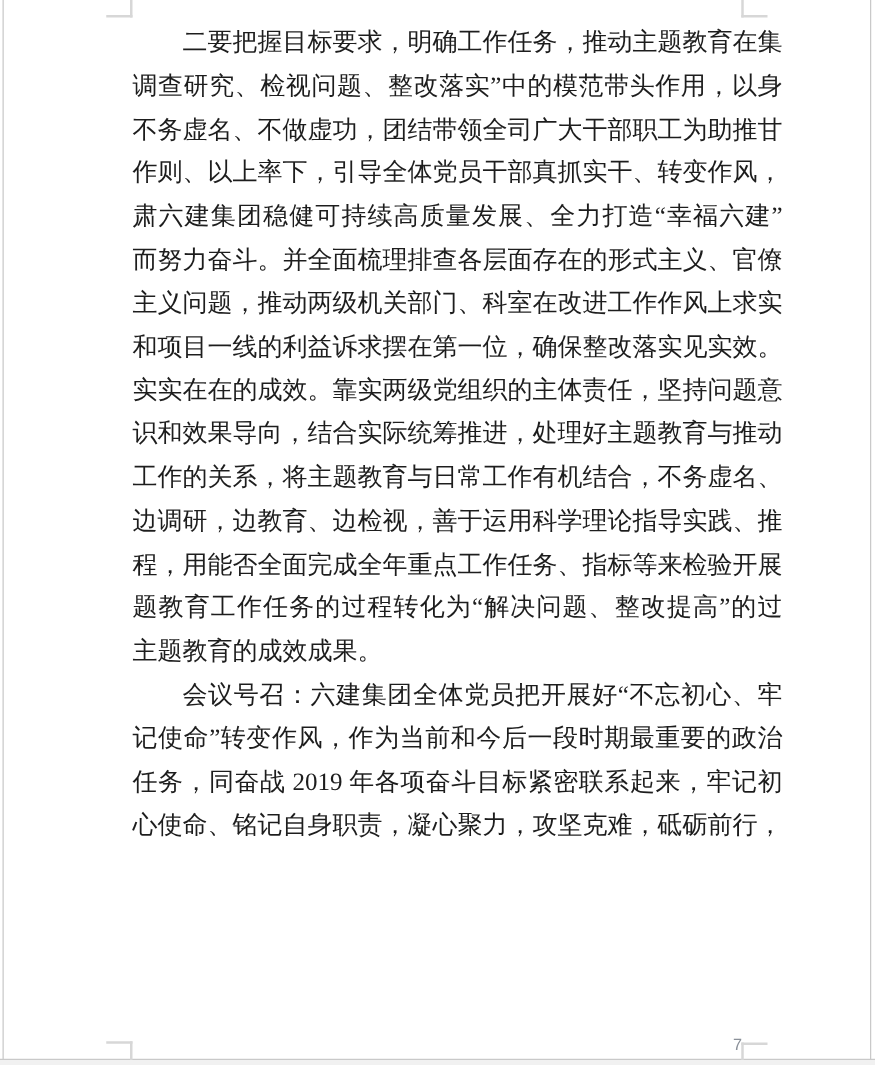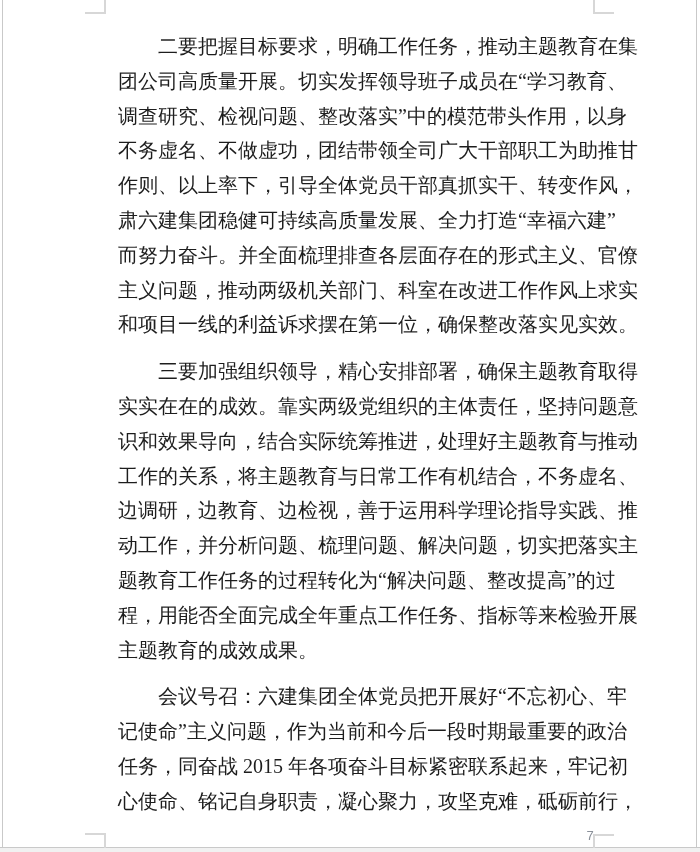--- a/index.html
+++ b/index.html
@@ -34,21 +34,21 @@
   
   #text-block {
     position: absolute;
     left: 106px;
     top: 17px;
     width: 520px;
     color: #1d1d1d;
     font-size: 20px;
     letter-spacing: 0px;
   }
-  .para { margin: 12px; }
+  .para { margin: 0; }
   .line {
     height: 34.8px;
     line-height: 34.8px;
     text-align: justify;
     text-align-last: justify;
     white-space: nowrap;
   }
   .line.first { text-indent: 40px; }
   .line.para-end { text-align-last: left; }
 
@@ -80,43 +80,40 @@
   <div class="mark" style="left:593px; top:0;     width:2px;  height:14px;"></div>
   <div class="mark" style="left:593px; top:12px;  width:21px; height:2px;"></div>
   <div class="mark" style="left:85px;  top:833px; width:21px; height:2px;"></div>
   <div class="mark" style="left:104px; top:833px; width:2px;  height:15px;"></div>
   <div class="mark" style="left:593px; top:834px; width:21px; height:2px;"></div>
   <div class="mark" style="left:593px; top:834px; width:2px;  height:14px;"></div>
 
   <div id="text-block">
       <div class="para">
         <div class="line first">二要把握目标要求，明确工作任务，推动主题教育在集</div>
-        <div class="line">团公司高质量开展。切实发挥领导班子成员在“学习教育、</div>
         <div class="line">调查研究、检视问题、整改落实”中的模范带头作用，以身</div>
         <div class="line">不务虚名、不做虚功，团结带领全司广大干部职工为助推甘</div>
         <div class="line">作则、以上率下，引导全体党员干部真抓实干、转变作风，</div>
         <div class="line">肃六建集团稳健可持续高质量发展、全力打造“幸福六建”</div>
         <div class="line">而努力奋斗。并全面梳理排查各层面存在的形式主义、官僚</div>
         <div class="line">主义问题，推动两级机关部门、科室在改进工作作风上求实</div>
         <div class="line para-end">和项目一线的利益诉求摆在第一位，确保整改落实见实效。</div>
       </div>
       <div class="para">
-        <div class="line first">三要加强组织领导，精心安排部署，确保主题教育取得</div>
         <div class="line">实实在在的成效。靠实两级党组织的主体责任，坚持问题意</div>
         <div class="line">识和效果导向，结合实际统筹推进，处理好主题教育与推动</div>
         <div class="line">工作的关系，将主题教育与日常工作有机结合，不务虚名、</div>
         <div class="line">边调研，边教育、边检视，善于运用科学理论指导实践、推</div>
-        <div class="line">动工作，并分析问题、梳理问题、解决问题，切实把落实主</div>
+        <div class="line">程，用能否全面完成全年重点工作任务、指标等来检验开展</div>
         <div class="line">题教育工作任务的过程转化为“解决问题、整改提高”的过</div>
-        <div class="line">程，用能否全面完成全年重点工作任务、指标等来检验开展</div>
         <div class="line para-end">主题教育的成效成果。</div>
       </div>
       <div class="para">
         <div class="line first">会议号召：六建集团全体党员把开展好“不忘初心、牢</div>
-        <div class="line">记使命”主义问题，作为当前和今后一段时期最重要的政治</div>
-        <div class="line">任务，同奋战 2015 年各项奋斗目标紧密联系起来，牢记初</div>
+        <div class="line">记使命”转变作风，作为当前和今后一段时期最重要的政治</div>
+        <div class="line">任务，同奋战 2019 年各项奋斗目标紧密联系起来，牢记初</div>
         <div class="line para-end">心使命、铭记自身职责，凝心聚力，攻坚克难，砥砺前行，</div>
       </div>
     </div>
 
   <div id="page-number">7</div>
 
 </div>
 
 </body></html>

